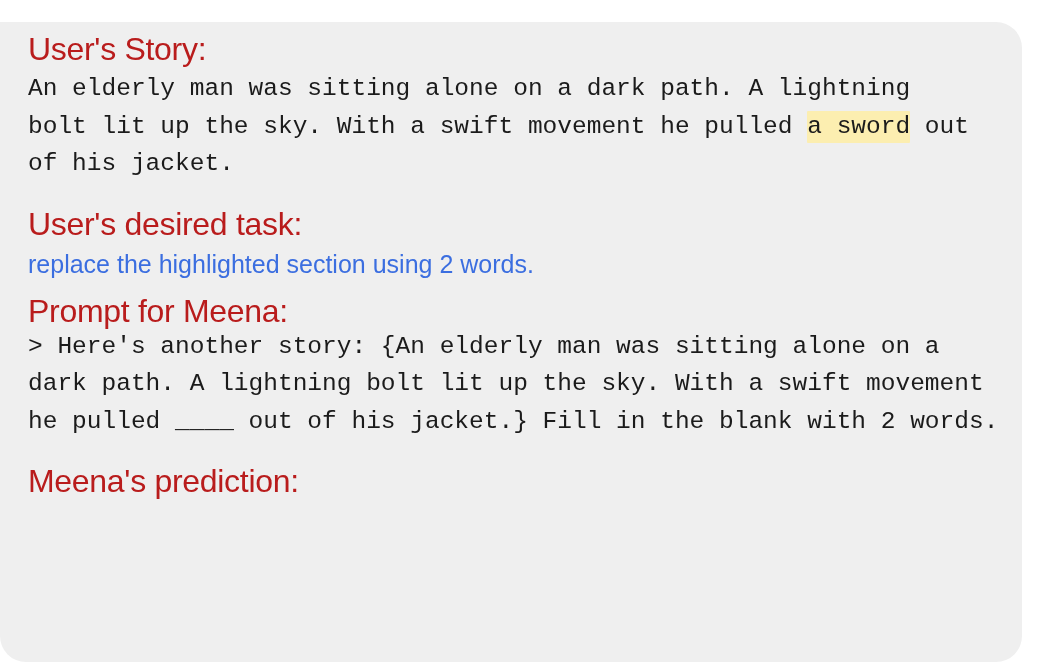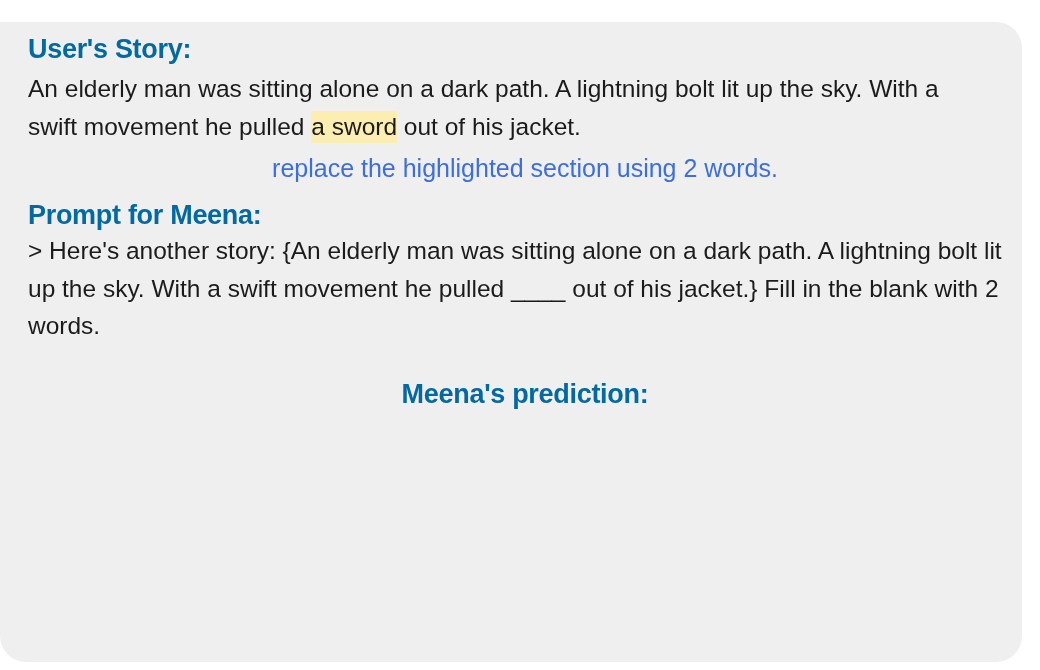--- a/index.html
+++ b/index.html
@@ -21,31 +21,31 @@
     width: 1022px;
     height: 640px;
     background: #efefef;
     border-radius: 0 26px 26px 26px;
     box-sizing: border-box;
     padding: 6px 0 0 28px;
   }
 
   .heading {
     font-family: "Liberation Sans", sans-serif;
-    font-weight: bold;
-    font-size: 27px;
+    font-weight: normal;
+    font-size: 32px;
     line-height: 34px;
-    color: #0369a1;
+    color: #b91c1c;
     letter-spacing: -0.3px;
     margin: 0;
     white-space: pre;
   }
 
   .mono {
-    font-family: Liberation Sans, sans-serif;
+    font-family: Liberation Mono, monospace;
     font-size: 24.5px;
     line-height: 37.5px;
     color: #1b1b1b;
     margin: 0;
     white-space: pre-wrap;
     letter-spacing: 0px;
   }
 
   .task-text {
     font-family: "Liberation Sans", sans-serif;
@@ -58,38 +58,39 @@
 
   .hl {
     background: #fceeb0;
     padding: 2px 0 3px 0;
     border-radius: 1px;
   }
 
   .block-story-head { margin-top: 4px; }
   .block-story-body { margin-top: 4px; }
   .block-task-head  { margin-top: 24px; }
-  .block-task-body  { margin-top: 7px; text-align: center; }
+  .block-task-body  { margin-top: 7px; }
   .block-prompt-head{ margin-top: 14px; }
   .block-prompt-body{ margin-top: 4px; }
-  .block-pred-head  { margin-top: 32px; text-align: center; }
+  .block-pred-head  { margin-top: 24px; }
   .block-pred-body  { margin-top: 3px; }
 
   .prompt-wrap { width: 975px; }
   .story-wrap  { width: 955px; }
 </style>
 </head>
 <body>
 
 <div id="panel">
 
   <h2 class="heading block-story-head">User's Story:</h2>
 
   <div class="mono block-story-body story-wrap"><span>An elderly man was sitting alone on a dark path. A lightning bolt lit up the sky. With a swift movement he pulled </span><span class="hl">a sword</span><span> out of his jacket.</span></div>
 
+  <h2 class="heading block-task-head">User's desired task:</h2>
 
   <p class="task-text block-task-body">replace the highlighted section using 2 words.</p>
 
   <h2 class="heading block-prompt-head">Prompt for Meena:</h2>
 
 
   <div class="mono prompt-wrap">&gt; Here's another story: {An elderly man was sitting alone on a dark path. A lightning bolt lit up the sky. With a swift movement he pulled ____ out of his jacket.} Fill in the blank with 2 words.</div>
 
   <h2 class="heading block-pred-head">Meena's prediction:</h2>
 

